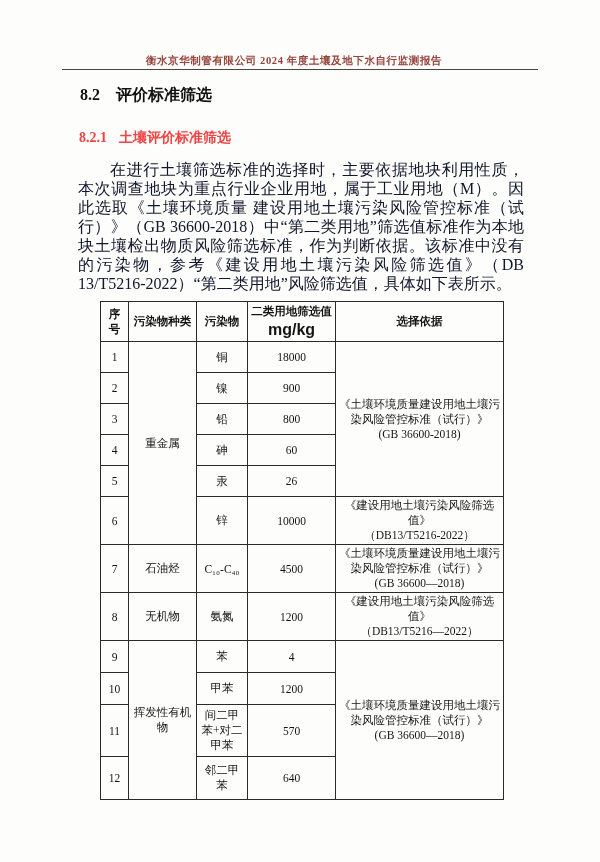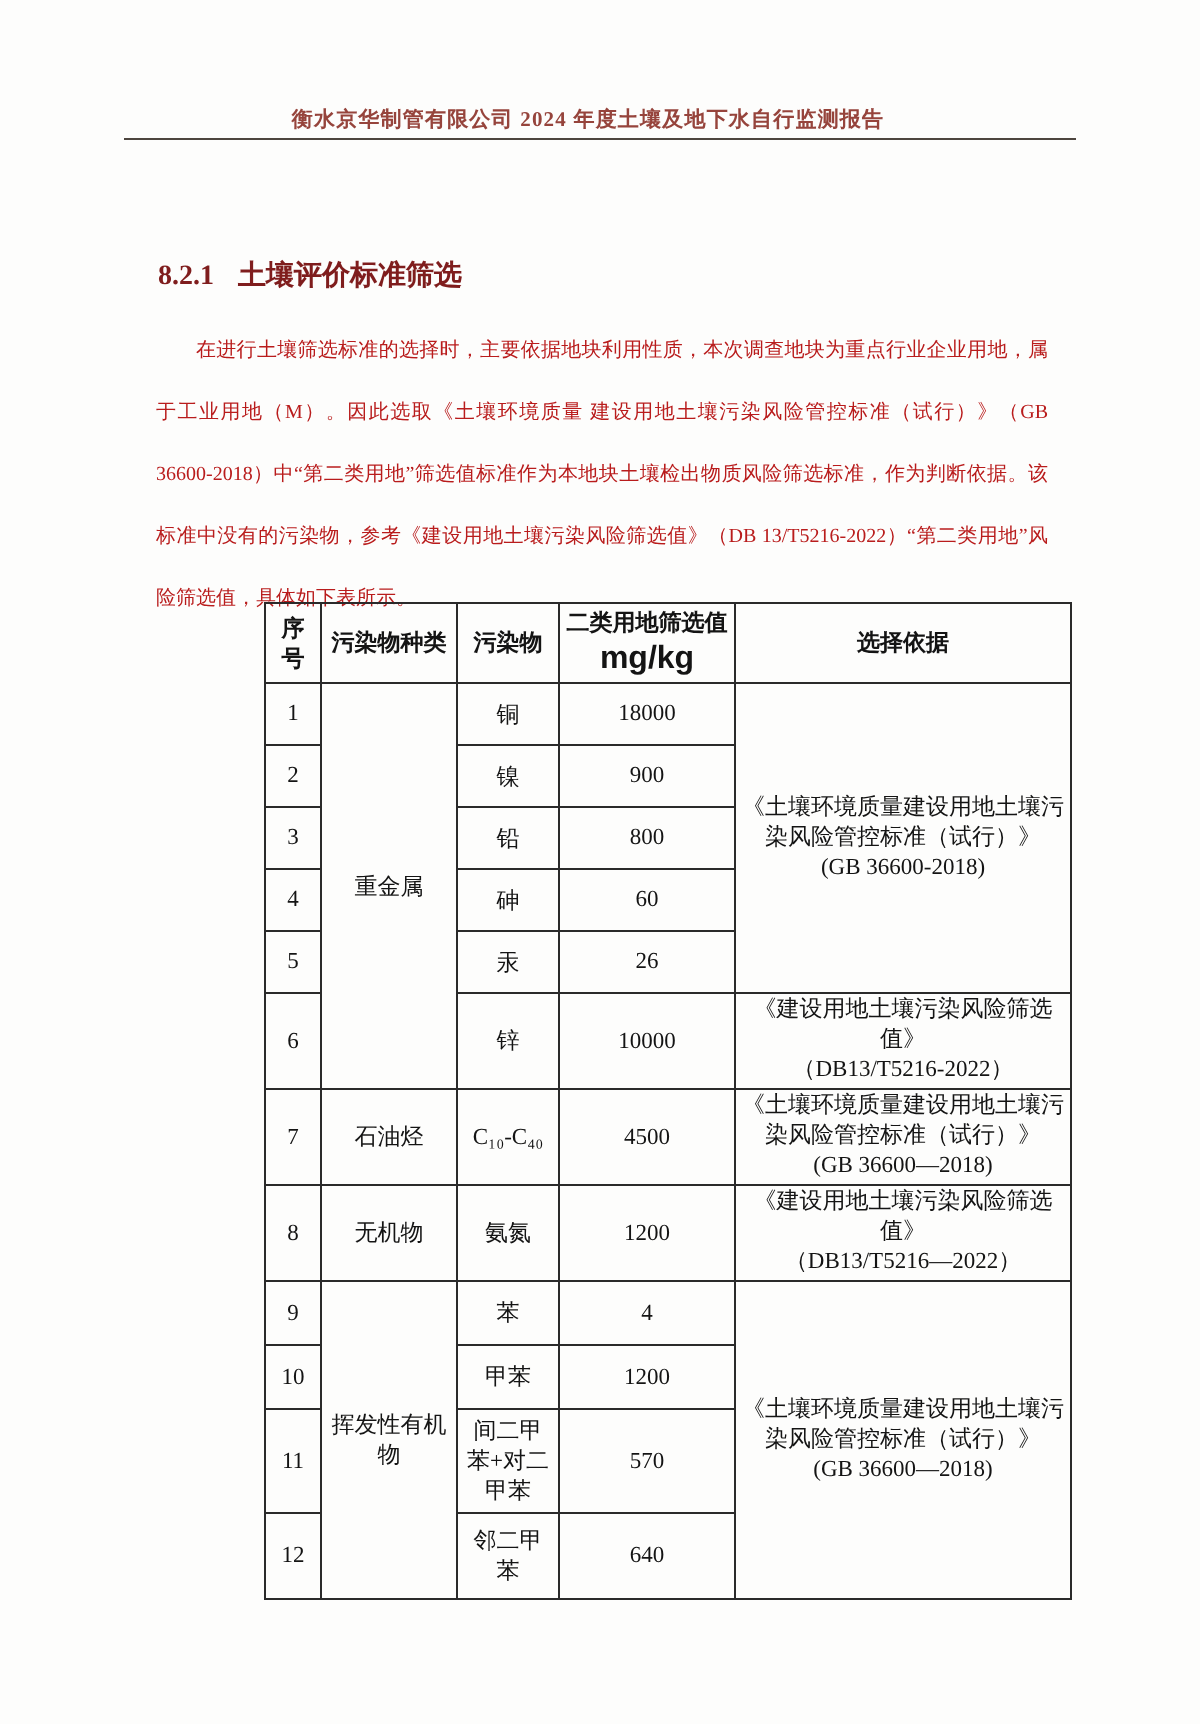--- a/index.html
+++ b/index.html
@@ -32,45 +32,44 @@
   }
   
   .sec-h2 {
     position: absolute; top: 85px; left: 80px;
     font-size: 16px; font-weight: bold; color: #111;
     font-family: "Liberation Sans", "DejaVu Sans", sans-serif;
   }
   .sec-h2 .sec-num { margin-right: 16px; font-family: "Liberation Serif", serif; }
   .sec-h3 {
     position: absolute; top: 129px; left: 79px;
-    font-size: 14px; font-weight: bold; color: #7f1d1d;
+    font-size: 14px; font-weight: bold; color: #ef4444;
     font-family: "Liberation Sans", "DejaVu Sans", sans-serif;
   }
   .sec-h3 .sec-num { margin-right: 12px; font-family: "Liberation Serif", serif; }
   
   .intro-para {
     position: absolute; top: 160px; left: 78px; width: 446px;
-    font-size: 10px; line-height: 31px;
+    font-size: 16px; line-height: 19px;
     text-align: justify;
     text-indent: 2em;
-    color: #b91c1c;
+    color: #0f172a;
   }
   
   .tbl-caption {
     position: absolute; top: 283px; left: 100px; width: 403px;
     text-align: center;
     font-size: 11.5px; font-weight: bold; color: #141414;
     font-family: "Liberation Sans", "DejaVu Sans", sans-serif;
   }
   table.screening {
     position: absolute; top: 301px; left: 100px;
     width: 403px;
     border-collapse: collapse;
     table-layout: fixed;
-    margin-left: 32px;
   }
   table.screening col.c1 { width: 28px; }
   table.screening col.c2 { width: 68px; }
   table.screening col.c3 { width: 51px; }
   table.screening col.c4 { width: 88px; }
   table.screening col.c5 { width: 168px; }
   table.screening th, table.screening td {
     border: 1.2px solid #2a2a2a;
     text-align: center;
     vertical-align: middle;
@@ -106,20 +105,23 @@
 </head>
 <body>
 
 <div class="page">
 
   <div class="doc-header">
     <span class="doc-header-title">衡水京华制管有限公司 2024 年度土壤及地下水自行监测报告</span>
   </div>
   <div class="header-rule"></div>
 
+  <div class="sec-h2">
+    <span class="sec-num">8.2</span><span>评价标准筛选</span>
+  </div>
 
   <div class="sec-h3">
     <span class="sec-num">8.2.1</span><span>土壤评价标准筛选</span>
   </div>
 
   <div class="intro-para">在进行土壤筛选标准的选择时，主要依据地块利用性质，本次调查地块为重点行业企业用地，属于工业用地（M）。因此选取《土壤环境质量 建设用地土壤污染风险管控标准（试行）》（GB 36600-2018）中“第二类用地”筛选值标准作为本地块土壤检出物质风险筛选标准，作为判断依据。该标准中没有的污染物，参考《建设用地土壤污染风险筛选值》（DB 13/T5216-2022）“第二类用地”风险筛选值，具体如下表所示。</div>
 
 
   <table class="screening">
     <colgroup>

